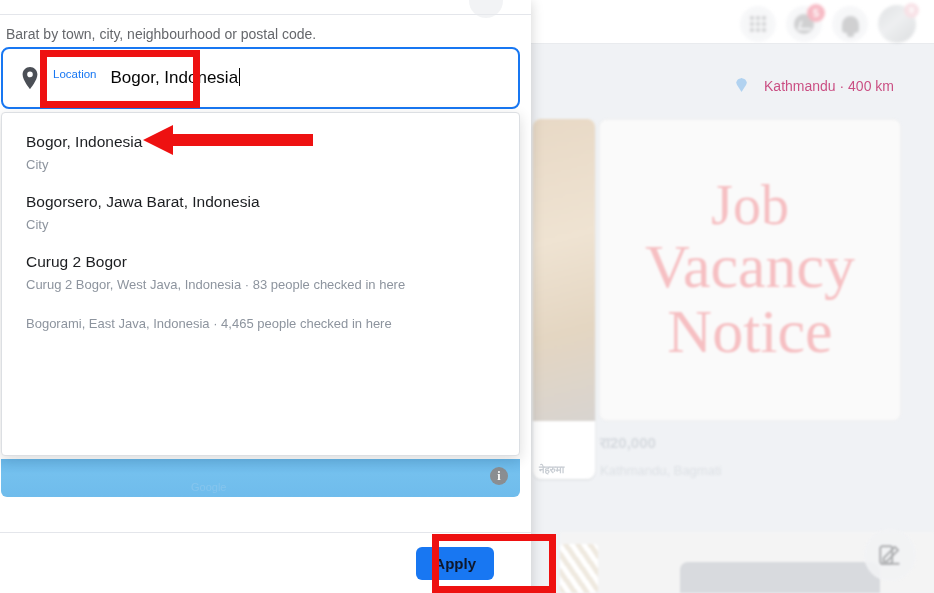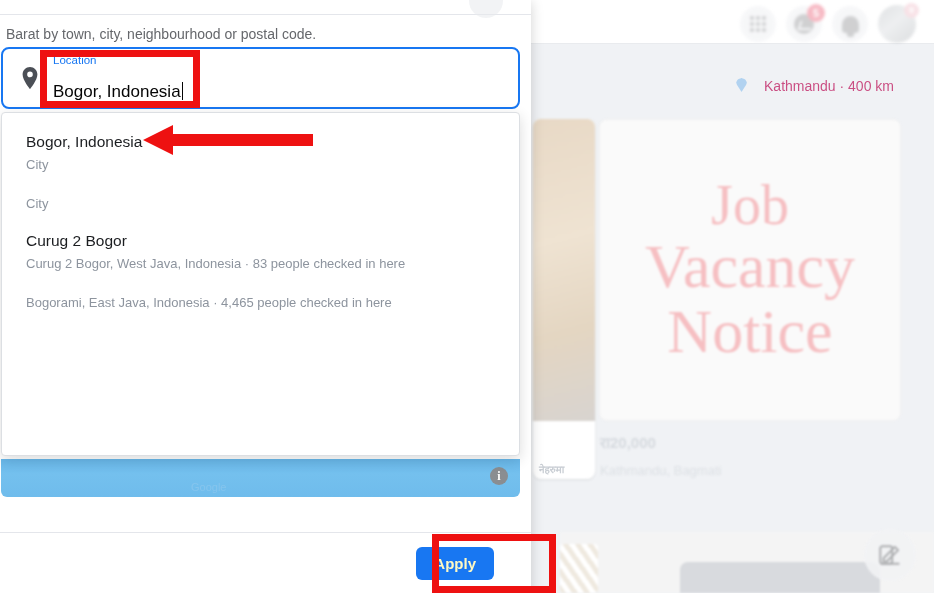--- a/index.html
+++ b/index.html
@@ -283,21 +283,21 @@
     padding: 0 12px;
   }
   .pin-icon {
     width: 18px; height: 22px;
     margin-left: 6px;
     margin-right: 14px;
     flex: 0 0 auto;
   }
   .field-texts {
     display: flex;
-    flex-direction: column;
+    flex-direction: row;
     justify-content: center;
     gap: 14px;
   }
   .field-label {
     font-size: 11.5px;
     color: #1877f2;
     line-height: 14px;
   }
   .field-value {
     font-size: 17px;
@@ -382,21 +382,21 @@
     border-top: 1px solid #e4e6eb;
   }
   .apply-btn {
     position: absolute;
     right: 37px; top: 14px;
     height: 33px;
     padding: 0 18px;
     border: none;
     border-radius: 6px;
     background: #1877f2;
-    color: #fef9c3;
+    color: #0f172a;
     font-size: 15px;
     font-weight: bold;
     font-family: "Liberation Sans", sans-serif;
     cursor: pointer;
   }
 
   
   .anno-box {
     position: absolute;
     border: 7px solid #ee1111;
@@ -520,20 +520,21 @@
 
     <div class="suggestions">
 
       <div class="sugg-item">
         <div class="sugg-title">Bogor, Indonesia</div>
         <div class="sugg-sub">City</div>
       </div>
 
 
       <div class="sugg-item">
+        <div class="sugg-title">Bogorsero, Jawa Barat, Indonesia</div>
         <div class="sugg-sub">City</div>
       </div>
 
       <div class="sugg-item">
         <div class="sugg-title">Curug 2 Bogor</div>
         <div class="sugg-sub">Curug 2 Bogor, West Java, Indonesia · 83 people checked in here</div>
       </div>
 
       <div class="sugg-item">
         <div class="sugg-sub">Bogorami, East Java, Indonesia · 4,465 people checked in here</div>

